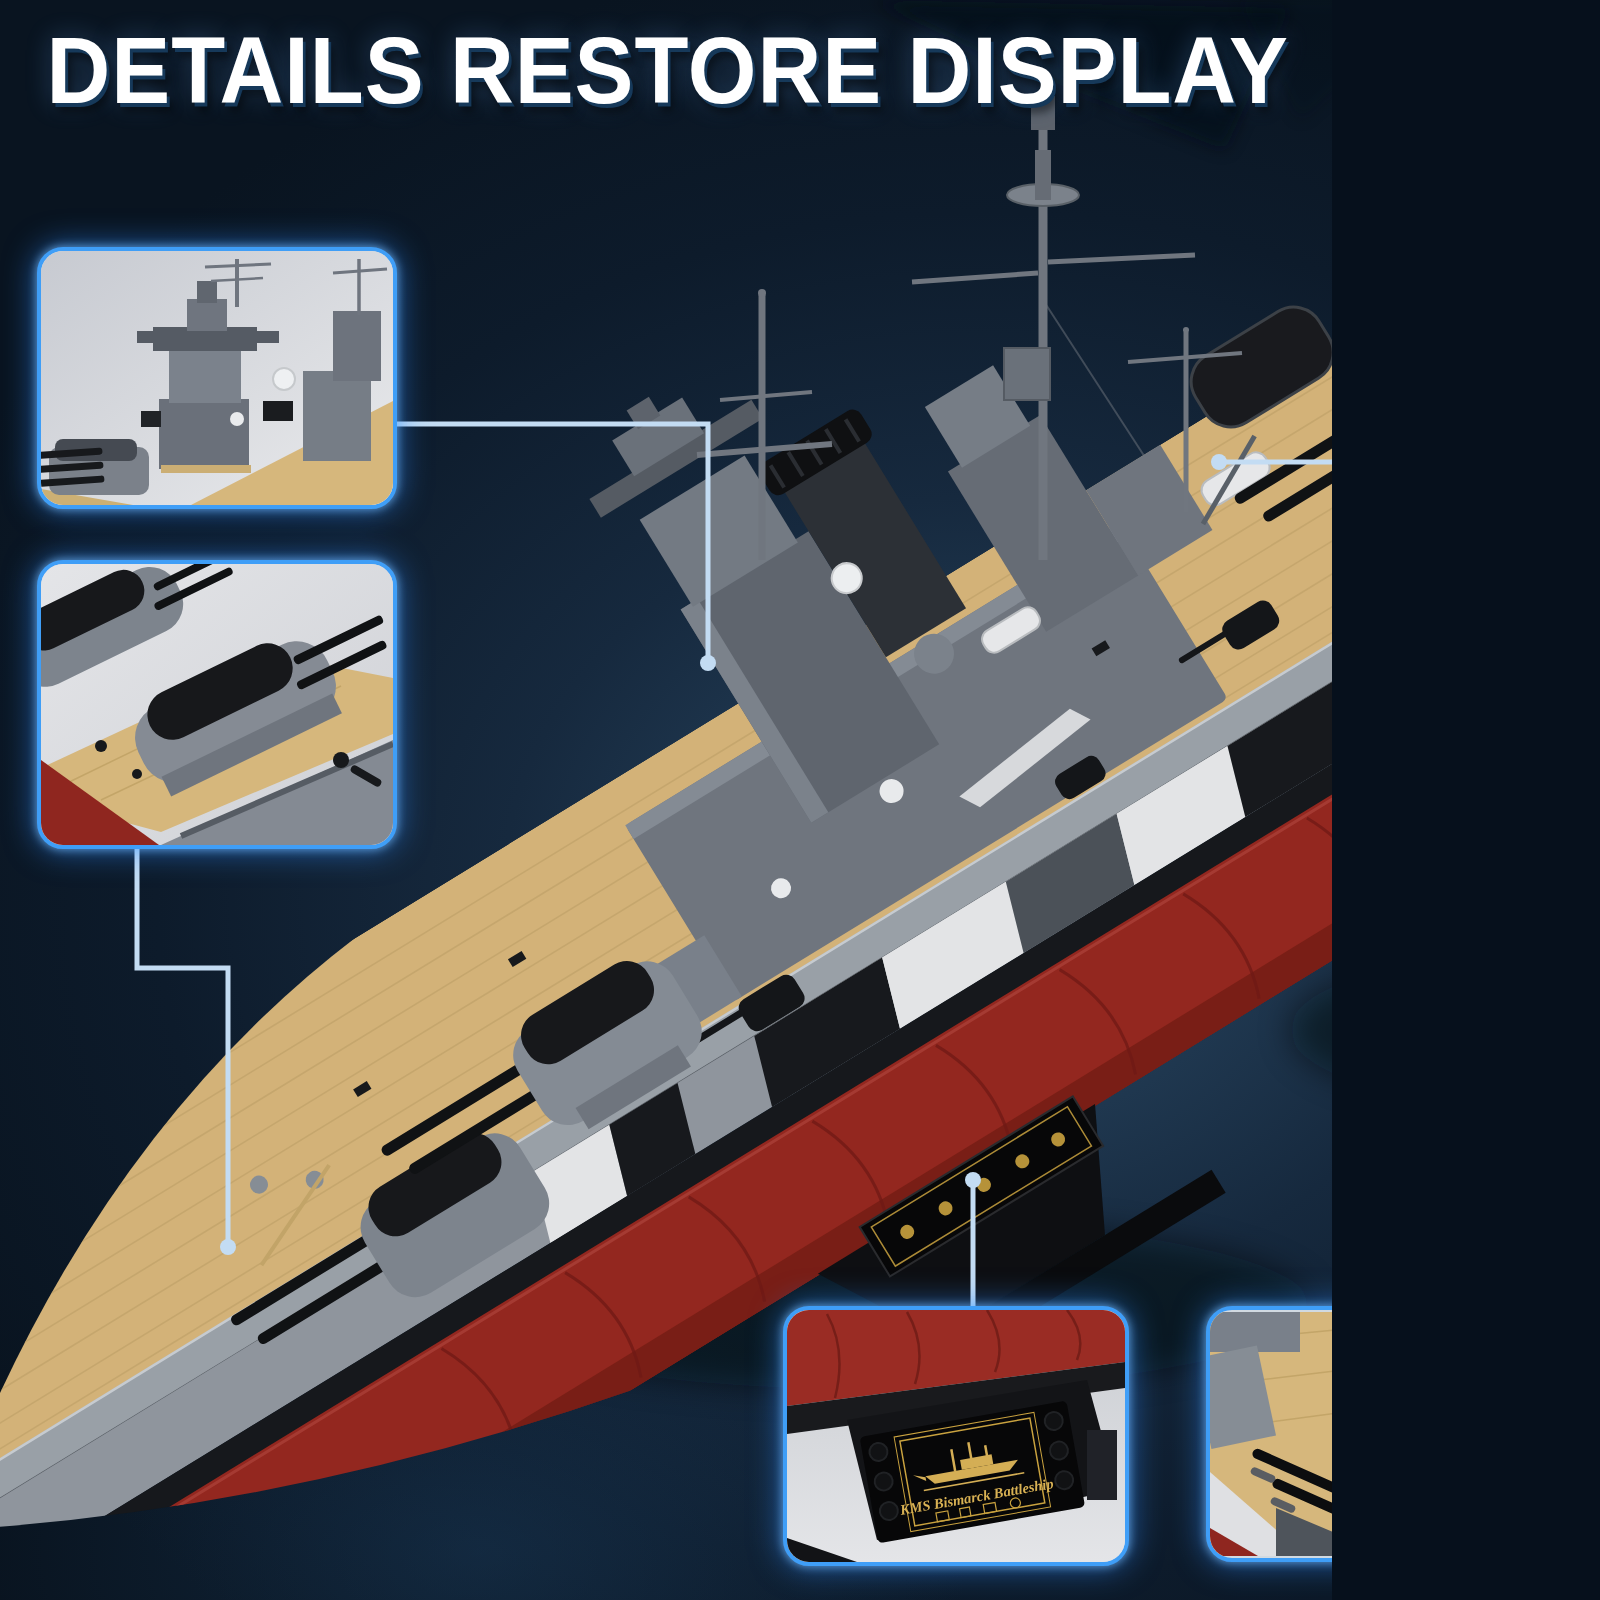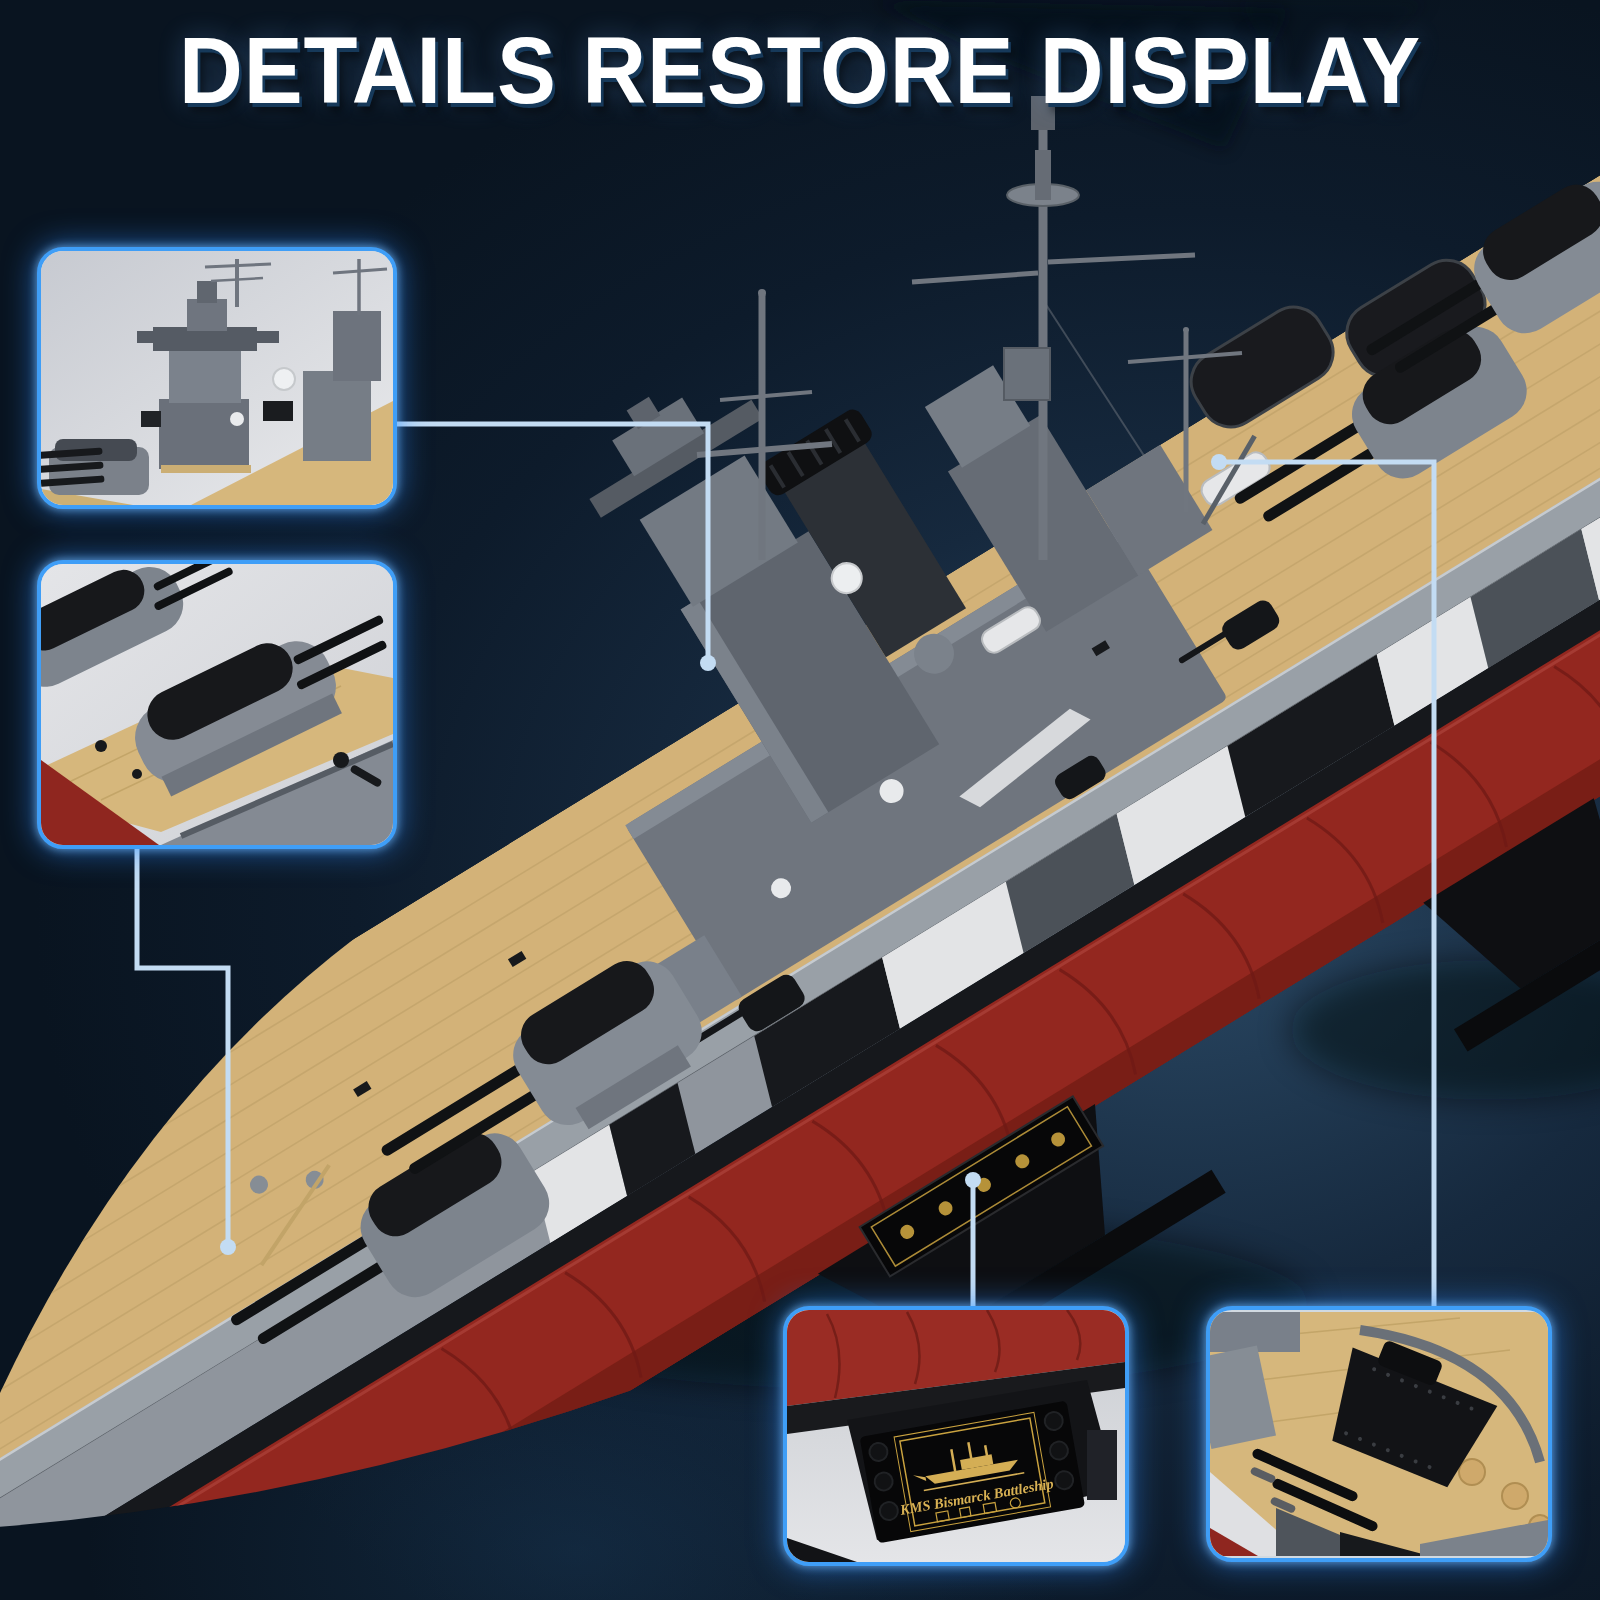--- a/index.html
+++ b/index.html
@@ -1,17 +1,17 @@
 <!DOCTYPE html>
 <html><head>
 <meta charset="utf-8">
 <style>
   html,body{margin:0;padding:0;background:#06101c;}
   .stage{
-    position:relative;width:1600px;height:1600px;overflow:hidden;
+    position:relative;width:1332px;height:1600px;overflow:hidden;
     font-family:"Liberation Sans",sans-serif;
     background:
       radial-gradient(1150px 950px at 74% 56%, #2b4a66 0%, #16293e 42%, #0d1b2b 72%, #091420 100%),
       #0a1521;
   }
   .bg-glow2{position:absolute;inset:0;
     background:radial-gradient(700px 420px at 36% 97%, rgba(32,72,110,.35), rgba(0,0,0,0) 70%);}
   .scene{position:absolute;inset:0;width:1600px;height:1600px;}
   .title{
     position:absolute;top:16px;left:0;right:0;text-align:center;

